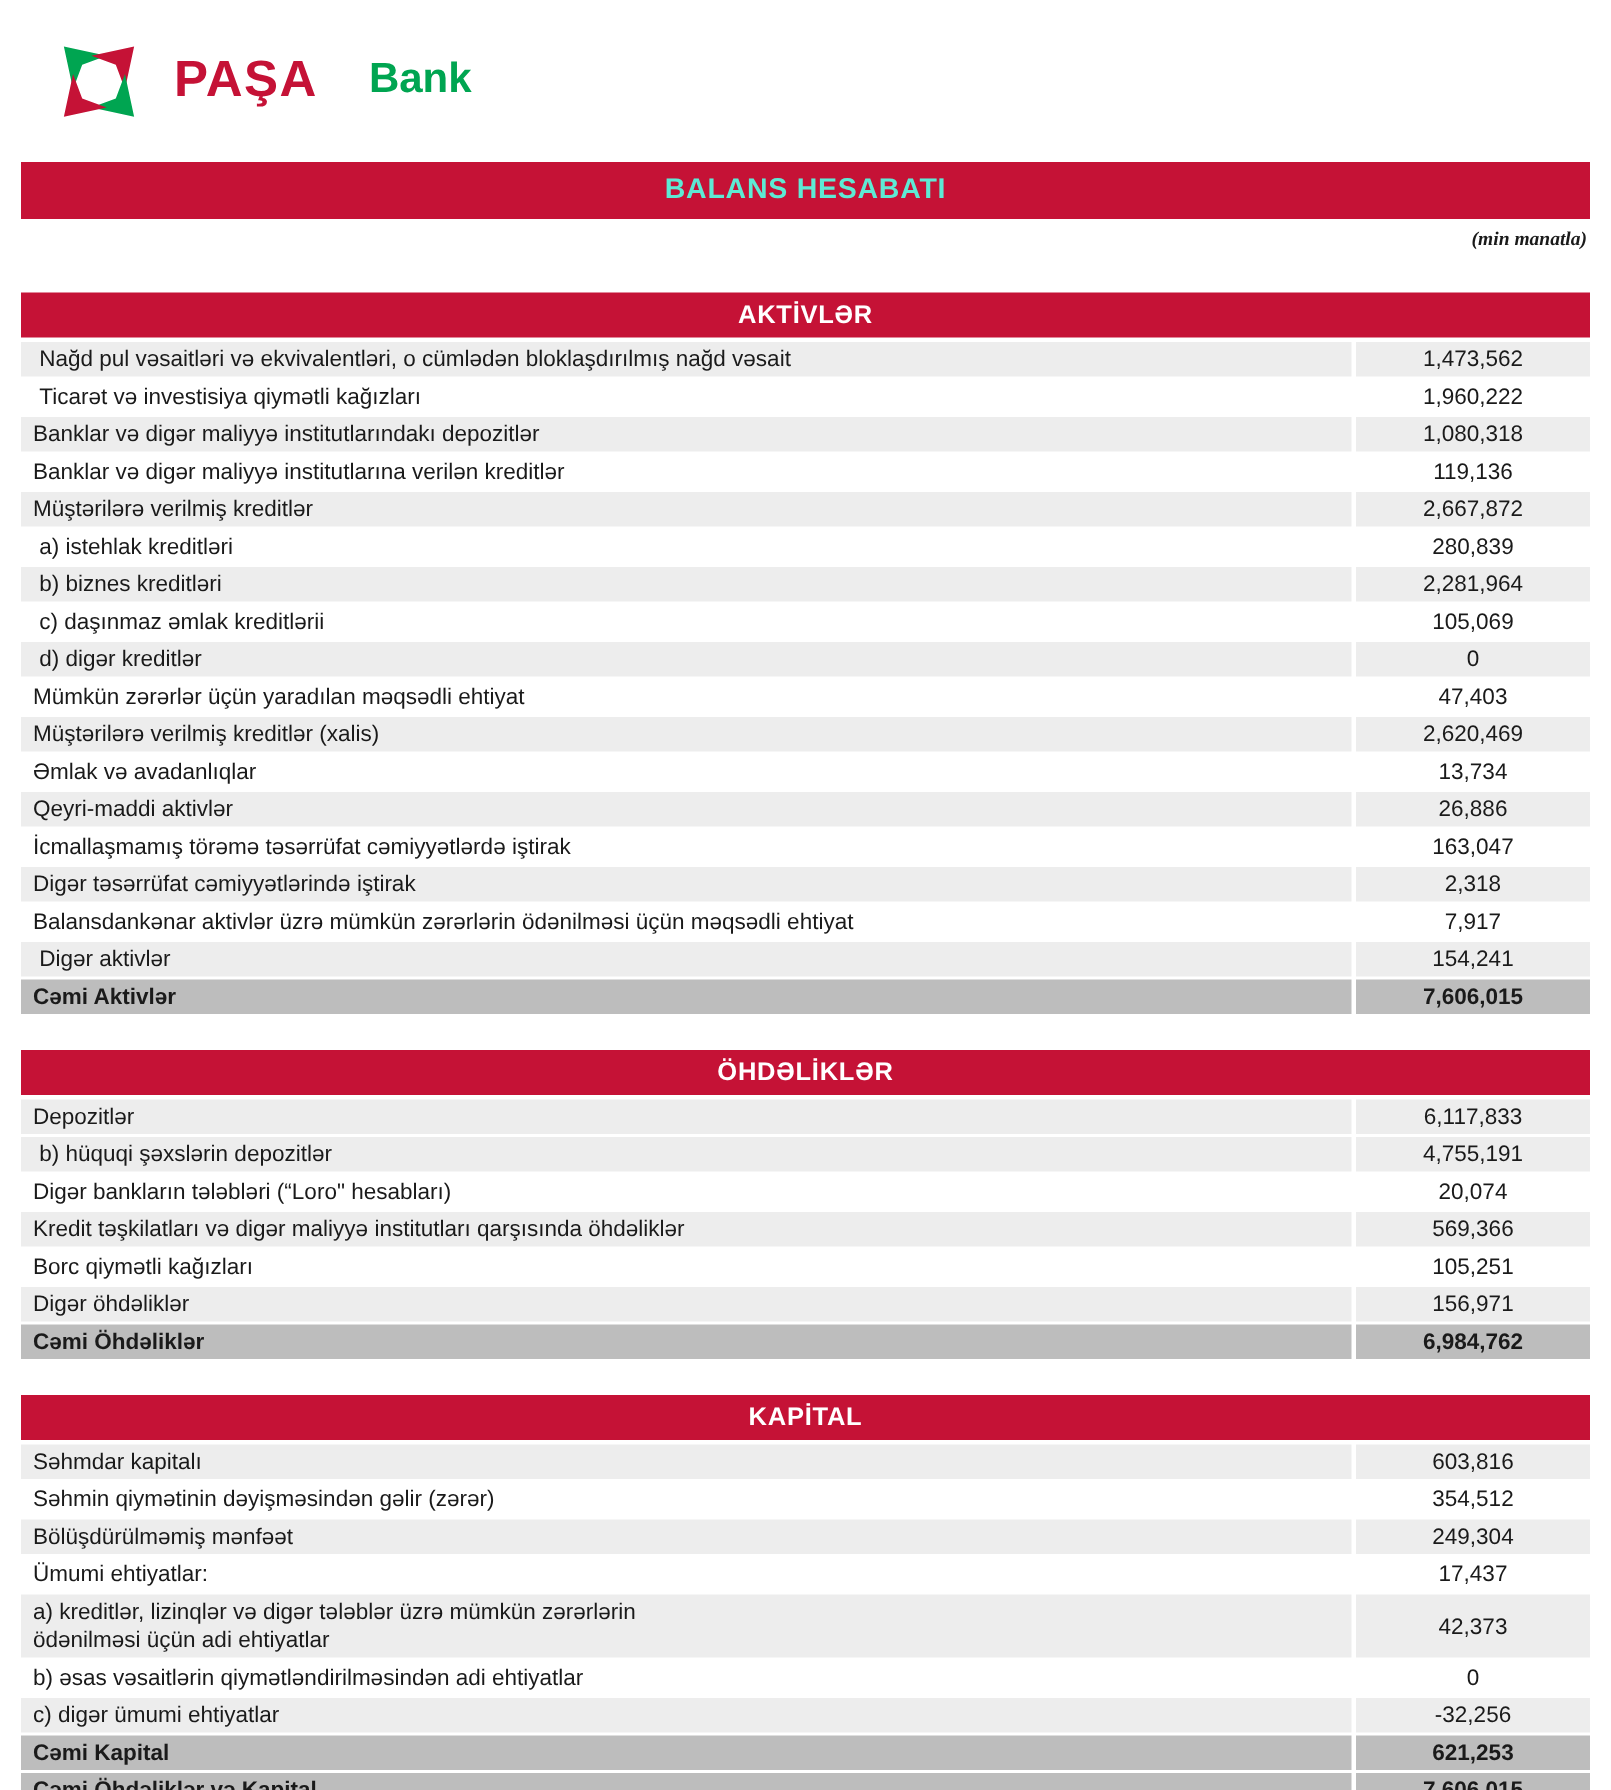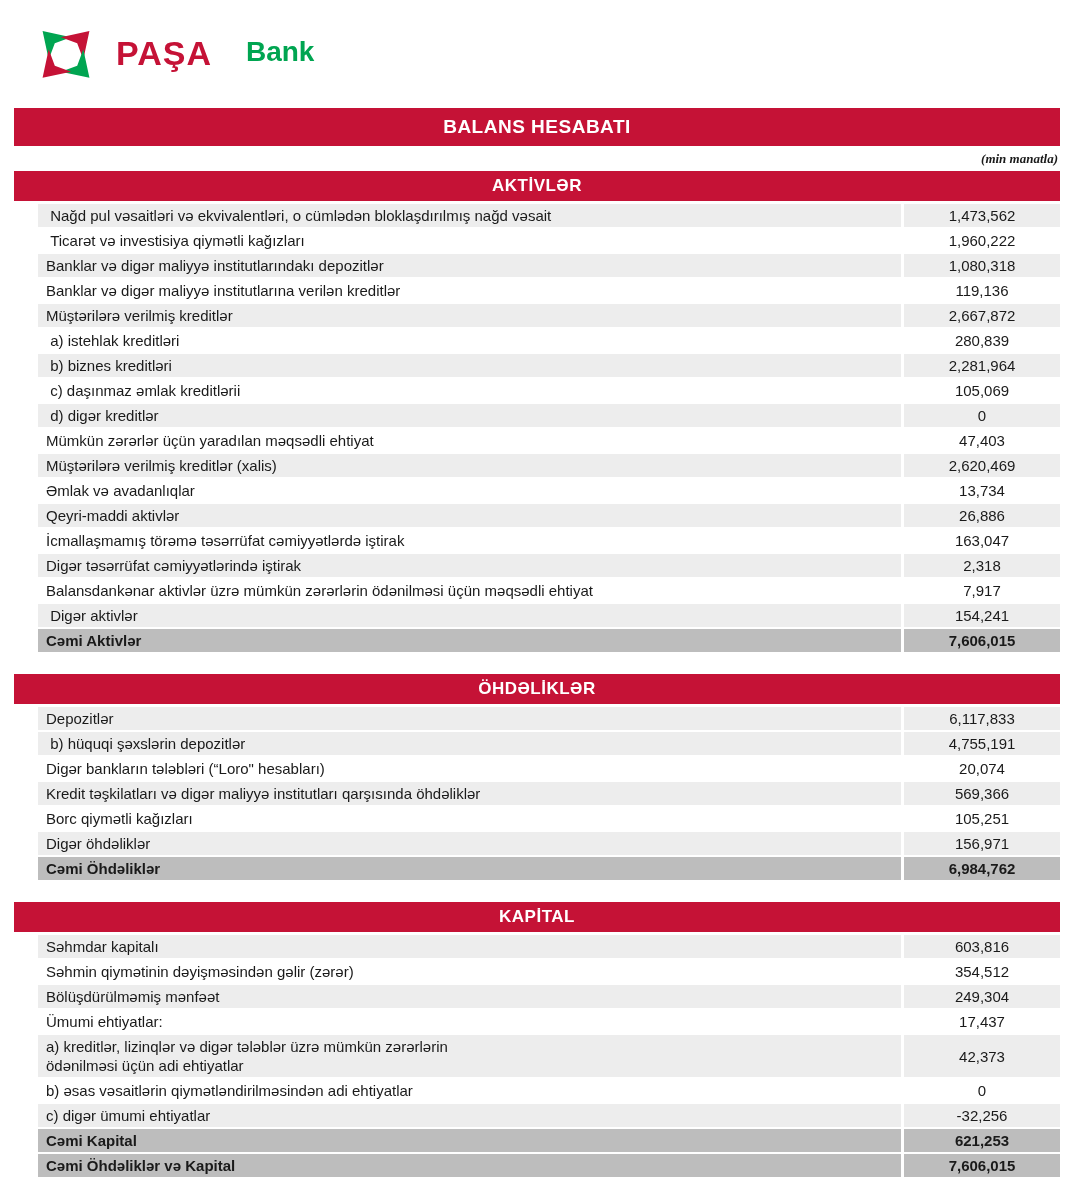--- a/index.html
+++ b/index.html
@@ -15,21 +15,21 @@
   
   .logo-block { display: flex; align-items: center; gap: 14px; margin: 4px 0 14px 16px; height: 82px; }
   .logo-icon { width: 72px; height: 72px; }
   .logo-text { display: flex; flex-direction: row; line-height: 1; }
   .logo-pasha { font-size: 34px; font-weight: bold; letter-spacing: 1px; color: var(--accent-red); }
   .logo-bank  { font-size: 28px; font-weight: bold; color: var(--logo-green); margin-left: 34px; margin-top: 2px; text-align: center; }
 
   
   .title-bar {
     background: var(--accent-red);
-    color: #ffffff;
+    color: #5eead4;
     height: 38px;
     display: flex; align-items: center; justify-content: center;
     font-size: 19px; font-weight: bold; letter-spacing: 0.5px;
   }
   .unit-note {
     text-align: right;
     font-family: "Liberation Serif", serif;
     font-style: italic;
     font-weight: bold;
     font-size: 13px;
@@ -39,22 +39,23 @@
   
   .section { margin-top: 0; }
   .section + .section { margin-top: 22px; }
   .section-header {
     background: var(--accent-red);
     color: #ffffff;
     height: 30px;
     display: flex; align-items: center; justify-content: center;
     font-size: 17px; font-weight: bold; letter-spacing: 0.5px;
     margin-bottom: 3px;
-  }
-  .row { display: flex; gap: 3px; margin-bottom: 2px; margin-left: 24px; }
+    margin-top: 24px;
+  }
+  .row { display: flex; gap: 3px; margin-bottom: 2px; }
   .cell {
     background: #f7f7f7;
     display: flex; align-items: center;
     min-height: 23px;
     font-size: 15px;
     line-height: 19px;
   }
   .cell.label { flex: 1 1 auto; padding: 2px 6px 2px 8px; white-space: pre-wrap; }
   .cell.value { flex: 0 0 156px; justify-content: center; text-align: center; padding: 2px 16px; }
   .row.white .cell { background: #ffffff; }

